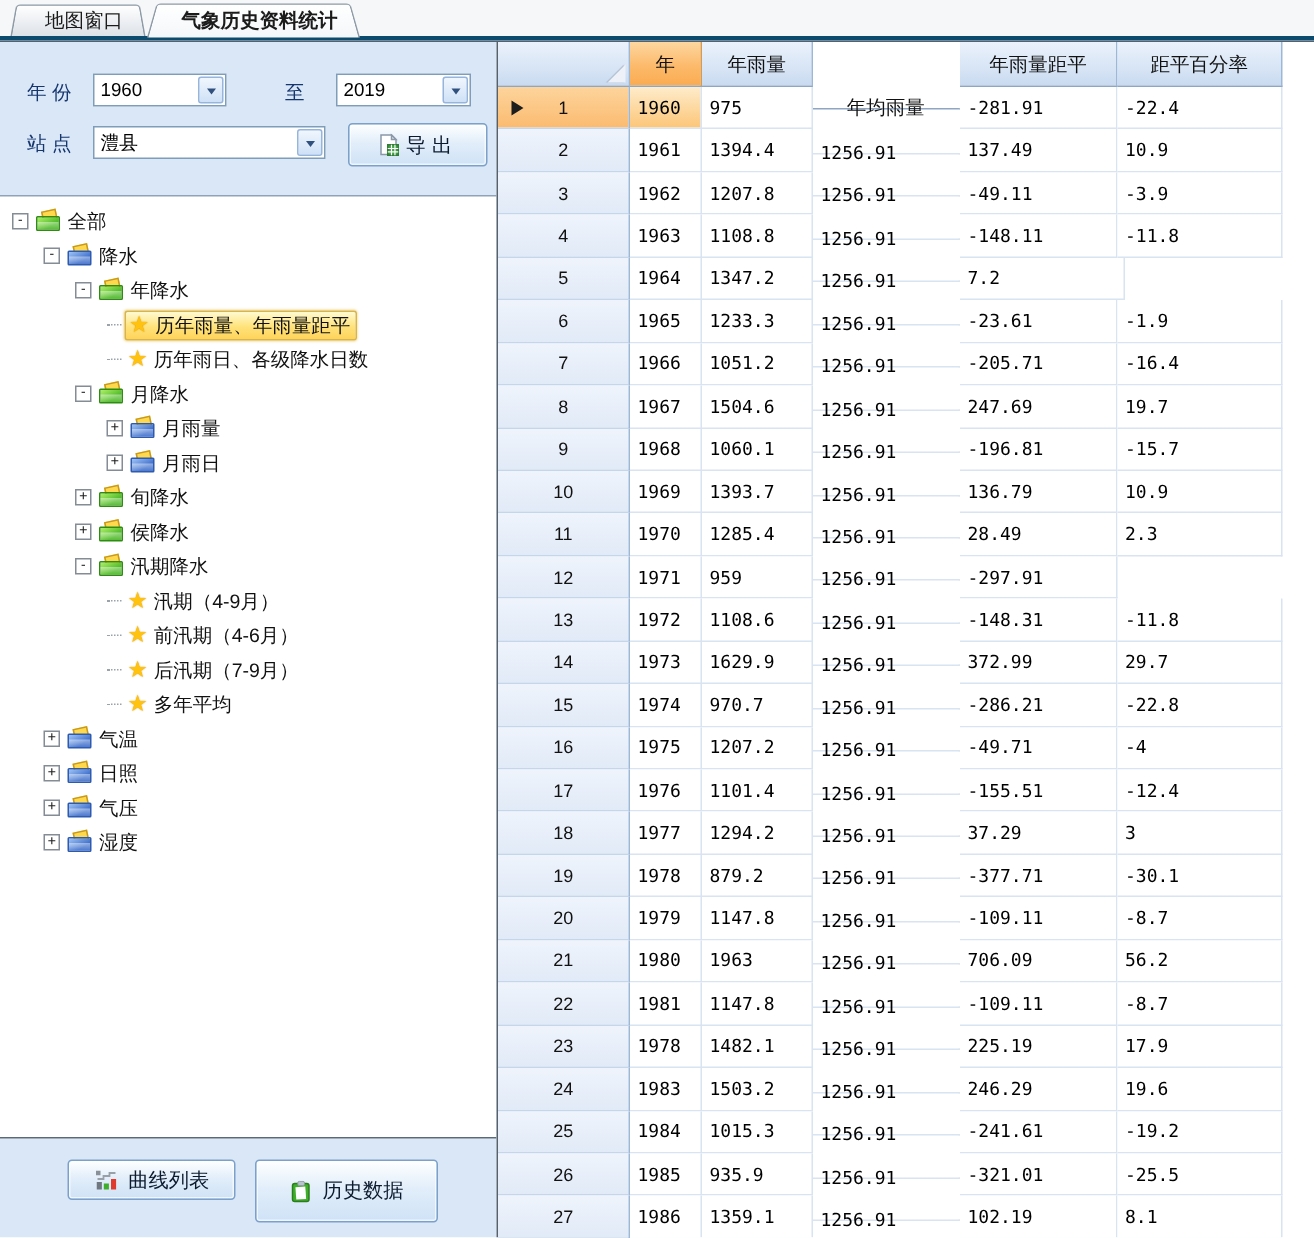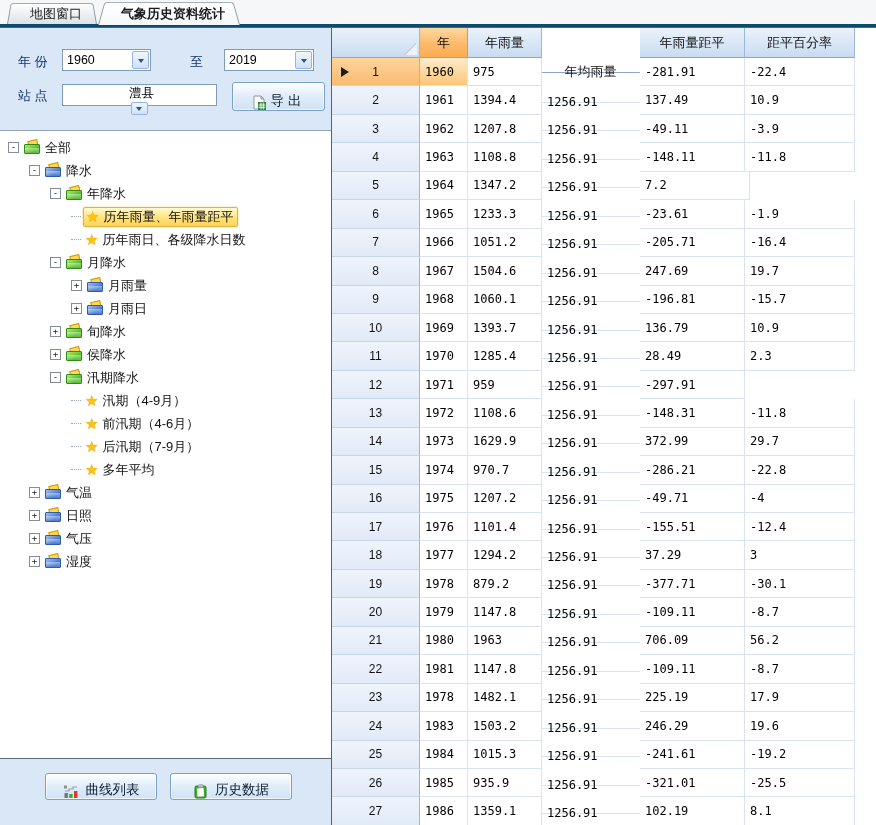--- a/index.html
+++ b/index.html
@@ -28,29 +28,29 @@
   .filter { height:102px; position:relative; flex:0 0 auto; }
   .flabel { position:absolute; font-size:13px; color:#16366e; }
   .combo { position:absolute; height:22px; background:#fff; border:1px solid #7f9db9;
     display:flex; align-items:center; }
   .combo .val { flex:1; padding-left:4px; font-size:12.5px; color:#000; }
   .ddbtn { width:17px; height:18px; margin-right:1px; border:1px solid #96b5dc; border-radius:2px;
     background:linear-gradient(#f0f6fd,#cfe1f7); display:flex; align-items:center; justify-content:center; }
   .chev { width:0; height:0; border:3.5px solid transparent; border-top:4.5px solid #30507e; margin-top:4px; }
   .btn { border:1px solid #7ba0ca; border-radius:3px;
     background:linear-gradient(#feffff,#e2eefa 45%,#cfe2f6);
-    display:flex; align-items:flex-end; justify-content:center; font-size:13.5px; color:#0c1a2e;
+    display:flex; align-items:center; justify-content:center; font-size:13.5px; color:#0c1a2e;
     box-shadow:inset 0 0 0 1px #ffffffaa; cursor:default; }
   .btn-export { position:absolute; left:232px; top:54px; width:93px; height:29px; gap:5px; letter-spacing:4px; }
   .lbl-year   { left:18px;  top:25px; }
   .combo-from { left:62px;  top:21px; width:89px; }
   .lbl-to     { left:190px; top:25px; }
   .combo-to   { left:224px; top:21px; width:90px; }
   .lbl-sta    { left:18px;  top:59px; }
-  .combo-sta  { left:62px;  top:56px; width:155px;flex-direction:column; }
+  .combo-sta  { left:62px;  top:56px; width:155px; }
 
   
   .treewrap { flex:1; background:#fff; border-top:1px solid #90a2b8; border-bottom:1px solid #5a6878;
     overflow:hidden; padding:5px 0 0 8px; }
   .titem { height:23px; display:flex; align-items:center; white-space:nowrap; font-size:13px; }
   .indent { flex:0 0 21px; }
   .expander { flex:0 0 11px; width:11px; height:11px; border:1px solid #848c96; background:#fff;
     font:9px/9px "DejaVu Sans Mono",monospace; text-align:center; color:#222; margin-right:3px; }
   .stub { flex:0 0 10px; border-top:1px dotted #9aa2aa; margin-right:2px; height:0; }
   .ncontent { display:flex; align-items:center; height:20px; padding:0 4px 0 2px; border-radius:2px; }
@@ -63,21 +63,21 @@
   .fold.green .fbody { background:linear-gradient(150deg,#aef06a,#49b723 70%); border:1px solid #2f8c12; }
   .fold.blue  .fbody { background:linear-gradient(150deg,#9ec3f5,#3e6ecb 70%); border:1px solid #2c5bb0; }
   .fold .fbody::after { content:""; position:absolute; left:0; bottom:0; width:100%; height:5px;
     background:linear-gradient(rgba(255,255,255,.45),rgba(255,255,255,.08)); }
   .star { color:#ffc20e; font-size:15px; line-height:15px; margin-right:4px;
     text-shadow:0 0 1px #c98a00; }
 
   
   .footer { height:66px; position:relative; flex:0 0 auto; }
   .btn-curve   { position:absolute; left:45px;  top:14px; width:112px; height:27px; gap:6px; }
-  .btn-history { position:absolute; left:170px; top:14px; width:122px; height:27px; gap:7px; }
+  .btn-history { position:absolute; left:170px; top:14px; width:122px; height:42px; gap:7px; }
 
   
   .ghead { display:flex; height:30px; flex:0 0 30px; }
   .hcell { border-right:1px solid #9db7d8; border-bottom:1px solid #8fa6c2;
     background:linear-gradient(#ebf2fb,#d9e6f6 55%,#c9daf0); font-size:13px; color:#111;
     display:flex; align-items:center; justify-content:center; }
   .hcell.selcol { background:linear-gradient(#fdd7a0,#fcba6b 55%,#fbab50); border-right:1px solid #d89a4e; }
   .corner { width:88px; position:relative; }
   .corner-tri { position:absolute; right:2px; bottom:2px; width:0; height:0;
     border-left:12px solid transparent; border-bottom:12px solid #eef2f8;

